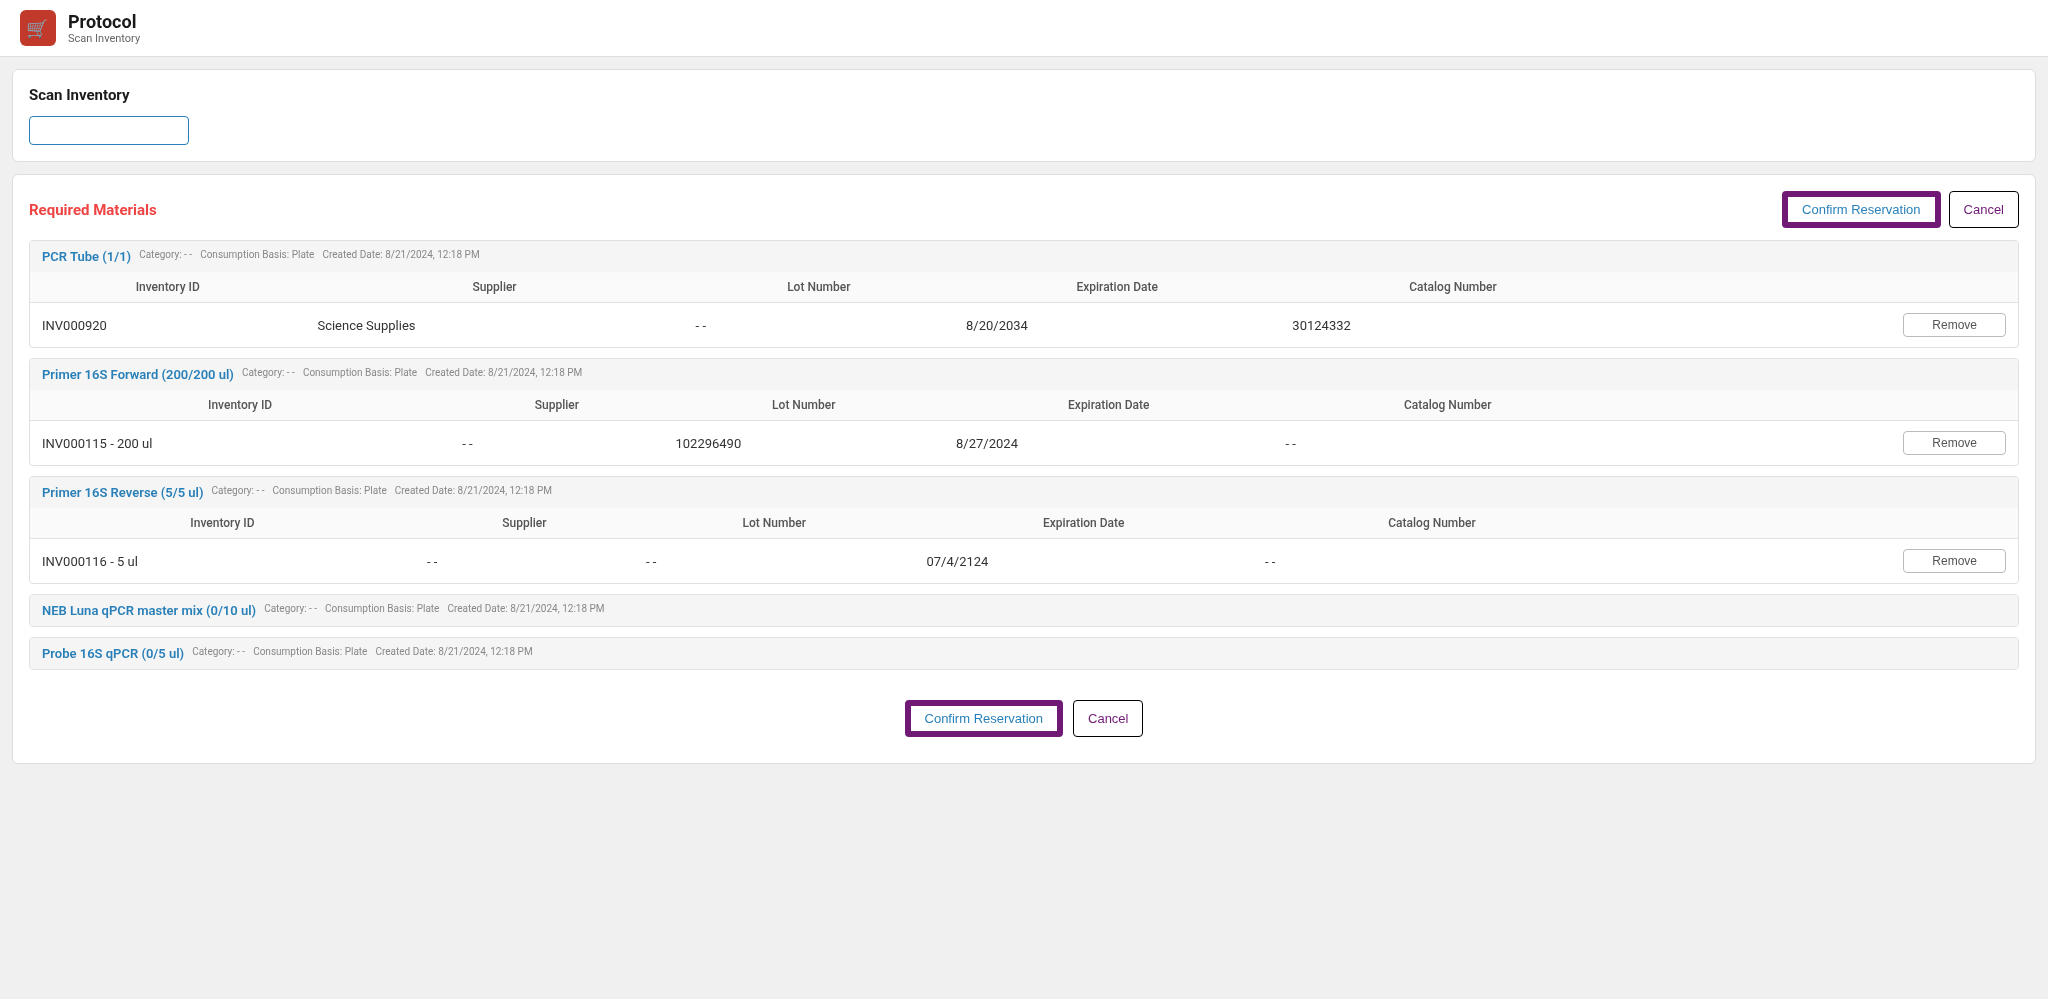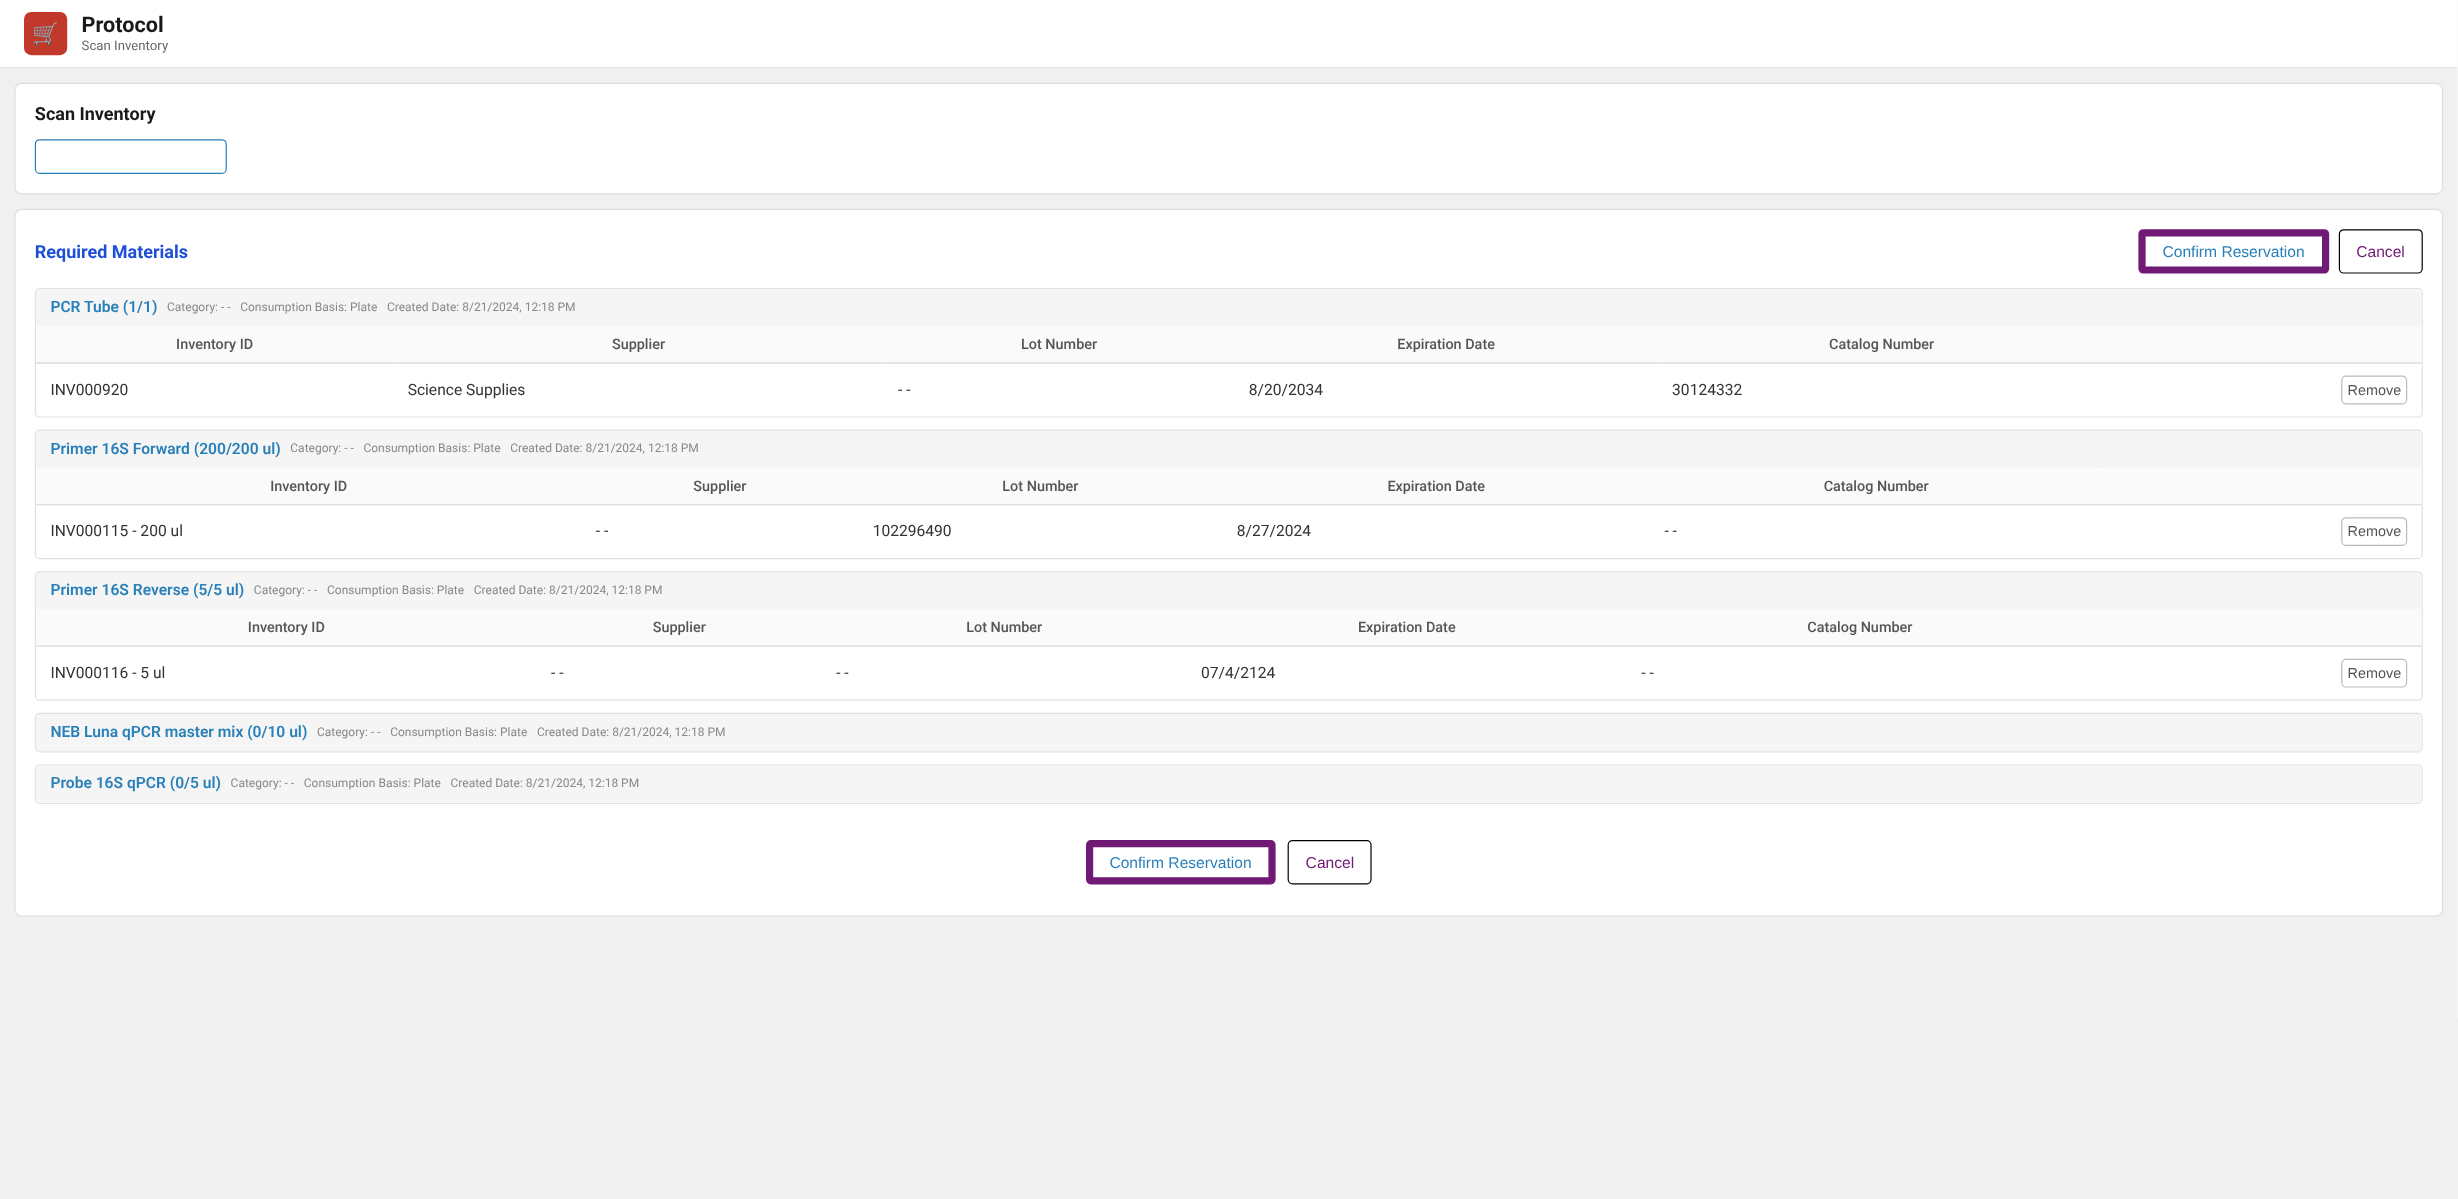--- a/index.html
+++ b/index.html
@@ -61,21 +61,21 @@
     }
     .materials-header {
       display: flex;
       align-items: center;
       justify-content: space-between;
       margin-bottom: 12px;
     }
     .materials-title {
       font-size: 15px;
       font-weight: 700;
-      color: #1d4ed8;
+      color: #ef4444;
     }
     .header-buttons {
       display: flex;
       gap: 8px;
     }
     .btn-outline {
       border: 6px solid #701a75;
       border-radius: 4px;
       padding: 5px 14px;
       background: #fff;
@@ -97,21 +97,21 @@
     .material-card {
       border: 1px solid #e0e0e0;
       border-radius: 4px;
       margin-bottom: 10px;
       overflow: hidden;
     }
     .material-card-header {
       background: #f5f5f5;
       padding: 8px 12px;
       display: flex;
-      align-items: center;
+      align-items: flex-start;
       gap: 8px;
       flex-wrap: wrap;
     }
     .material-name {
       color: #2980b9;
       font-weight: 600;
       font-size: 13px;
     }
     .material-meta {
       color: #888;
@@ -134,21 +134,21 @@
       padding: 10px 12px;
       color: #333;
       font-size: 13px;
       border-bottom: 1px solid #f0f0f0;
     }
     .material-table tr:last-child td { border-bottom: none; }
     .supplier-link { color: #2980b9; cursor: pointer; }
     .remove-btn {
       border: 1px solid #bbb;
       border-radius: 4px;
-      padding: 4px 4px;
+      padding: 4px 28px;
       background: #fff;
       color: #555;
       cursor: pointer;
       font-size: 12px;
       float: right;
     }
 
     
     .bottom-buttons {
       display: flex;

